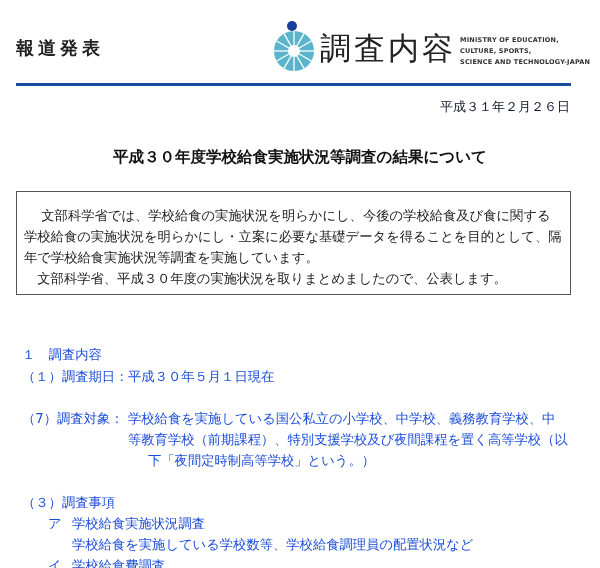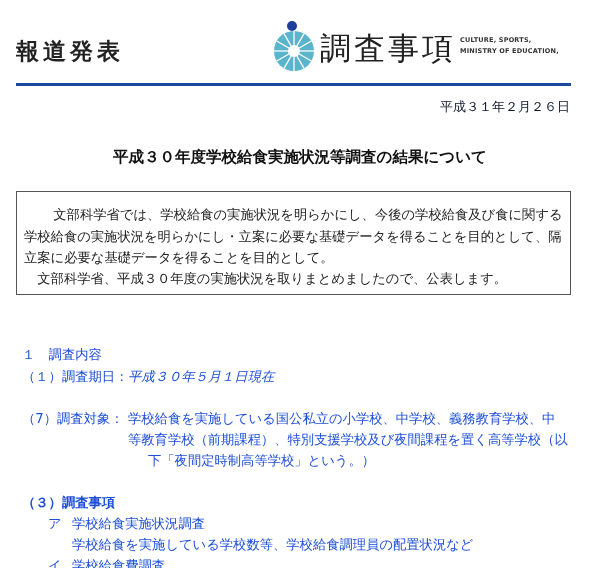--- a/index.html
+++ b/index.html
@@ -1,19 +1,19 @@
 <!DOCTYPE html>
 <html><head>
 <meta charset="utf-8">
 <style>
   html, body { margin:0; padding:0; background:#ffffff; }
   body { width:600px; height:568px; position:relative; overflow:hidden;
          font-family:"DejaVu Sans", sans-serif; color:#1a1a1a; }
   .abs { position:absolute; white-space:nowrap; }
-  .press { left:16px; top:36px; font-size:23px; font-weight:bold; letter-spacing:4px; color:#222; }
+  .press { left:16px; top:36px; font-size:18px; font-weight:bold; letter-spacing:4px; color:#222; }
   .logo-svg { left:272px; top:18px; }
   .ministry-ja { left:320px; top:28px; font-size:31px; letter-spacing:3px; color:#222; font-weight:normal; }
   .ministry-en { left:460px; top:35px; font-size:6.5px; font-weight:bold; line-height:11px; color:#333; letter-spacing:0.2px; }
   .header-rule { left:16px; top:83px; width:555px; height:3px; background:#1a4a9e; }
   .date { right:30px; top:98px; font-size:13px; color:#0f172a; }
   .title { left:0; width:600px; text-align:center; top:147px; font-size:15.5px; font-weight:bold; color:#111; }
   .summary-box { left:16px; top:191px; width:555px; height:104px; border:1.5px solid #555; box-sizing:border-box; }
   .summary-line { font-size:13.3px; color:#222; line-height:21.5px; }
   .body-line { font-size:13.3px; color:#1d4ed8; }
 </style>
@@ -35,45 +35,46 @@
     <line x1="22" y1="33" x2="22" y2="53"></line>
     <line x1="22" y1="33" x2="12" y2="50.3"></line>
     <line x1="22" y1="33" x2="4.7" y2="43"></line>
     <line x1="22" y1="33" x2="2" y2="33"></line>
     <line x1="22" y1="33" x2="4.7" y2="23"></line>
     <line x1="22" y1="33" x2="12" y2="15.7"></line>
   </g>
   <circle cx="22" cy="33" r="6" fill="#ffffff"></circle>
 </svg>
 
-<div class="abs ministry-ja">調査事項</div>
+<div class="abs ministry-ja">調査内容</div>
 <div class="abs ministry-en">
+  <div>MINISTRY OF EDUCATION,</div>
   <div>CULTURE, SPORTS,</div>
-  <div>MINISTRY OF EDUCATION,</div>
+  <div>SCIENCE AND TECHNOLOGY-JAPAN</div>
 </div>
 <div class="abs header-rule"></div>
 
 <div class="abs date">平成３１年２月２６日</div>
 
 <div class="abs title">平成３０年度学校給食実施状況等調査の結果について</div>
 
 <div class="abs summary-box"></div>
-<div class="abs summary-line" style="left:40px; top:205px;font-family:Liberation Mono, monospace;">　文部科学省では、学校給食の実施状況を明らかにし、今後の学校給食及び食に関する</div>
+<div class="abs summary-line" style="left:28px; top:205px;">　文部科学省では、学校給食の実施状況を明らかにし、今後の学校給食及び食に関する</div>
 <div class="abs summary-line" style="left:24px; top:226px;">学校給食の実施状況を明らかにし・立案に必要な基礎データを得ることを目的として、隔</div>
-<div class="abs summary-line" style="left:24px; top:247px;">立案に必要な基礎データを得ることを目的として。</div>
+<div class="abs summary-line" style="left:24px; top:247px;">年で学校給食実施状況等調査を実施しています。</div>
 <div class="abs summary-line" style="left:24px; top:268px;">　文部科学省、平成３０年度の実施状況を取りまとめましたので、公表します。</div>
 
 <div class="abs body-line" style="left:22px; top:346px;">１　調査内容</div>
 
 <div class="abs body-line" style="left:22px; top:368px;">（１）調査期日：</div>
-<div class="abs body-line" style="left:128px; top:368px;font-style:italic;">平成３０年５月１日現在</div>
+<div class="abs body-line" style="left:128px; top:368px;">平成３０年５月１日現在</div>
 
 <div class="abs body-line" style="left:22px; top:410px;">（7）調査対象：</div>
 <div class="abs body-line" style="left:128px; top:410px;">学校給食を実施している国公私立の小学校、中学校、義務教育学校、中</div>
 <div class="abs body-line" style="left:128px; top:431px;text-align:center;">等教育学校（前期課程）、特別支援学校及び夜間課程を置く高等学校（以</div>
 <div class="abs body-line" style="left:128px; top:452px;margin-left:20px;">下「夜間定時制高等学校」という。）</div>
 
-<div class="abs body-line" style="left:22px; top:494px;font-weight:bold;">（３）調査事項</div>
+<div class="abs body-line" style="left:22px; top:494px;">（３）調査事項</div>
 <div class="abs body-line" style="left:48px; top:515px;">ア</div>
 <div class="abs body-line" style="left:72px; top:515px;">学校給食実施状況調査</div>
 <div class="abs body-line" style="left:72px; top:536px;">学校給食を実施している学校数等、学校給食調理員の配置状況など</div>
 <div class="abs body-line" style="left:48px; top:557px;">イ</div>
 <div class="abs body-line" style="left:72px; top:557px;">学校給食費調査</div>
 
 </body></html>

